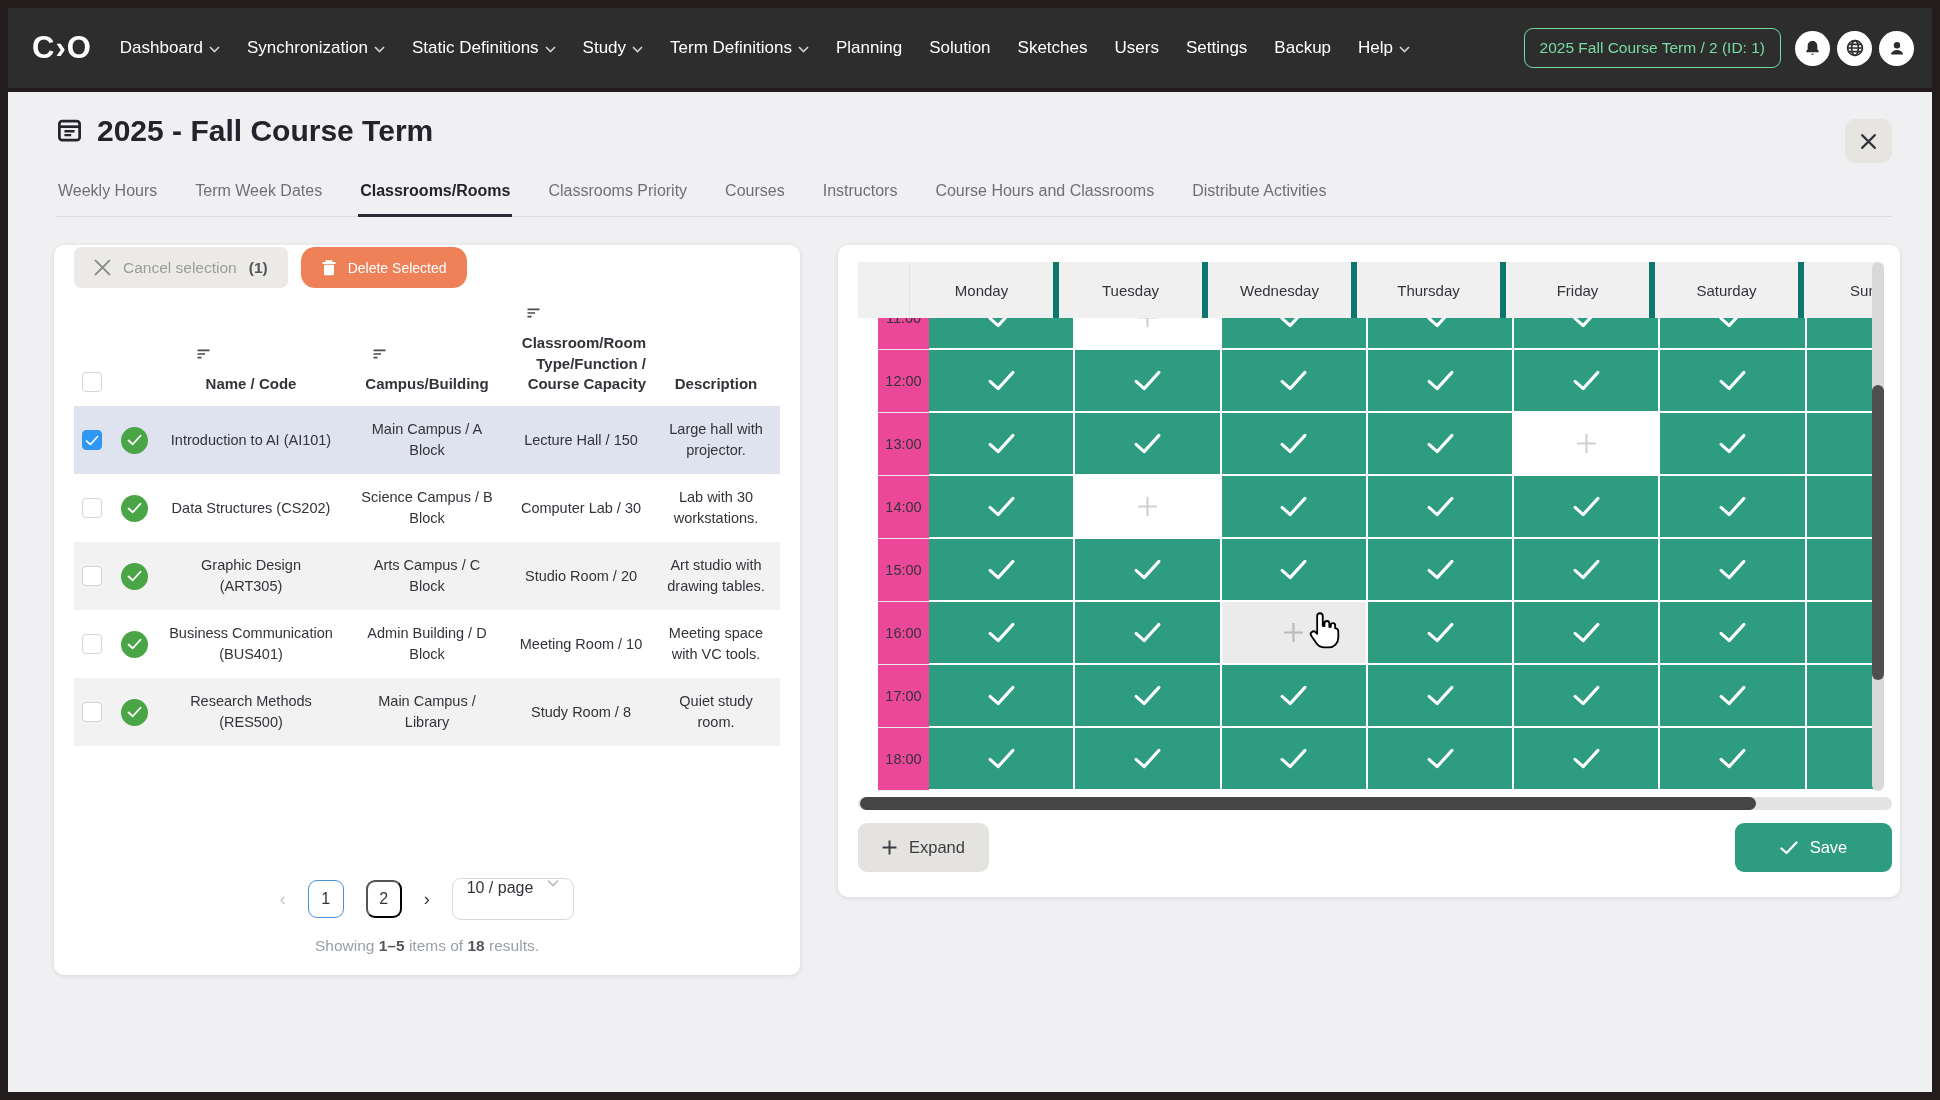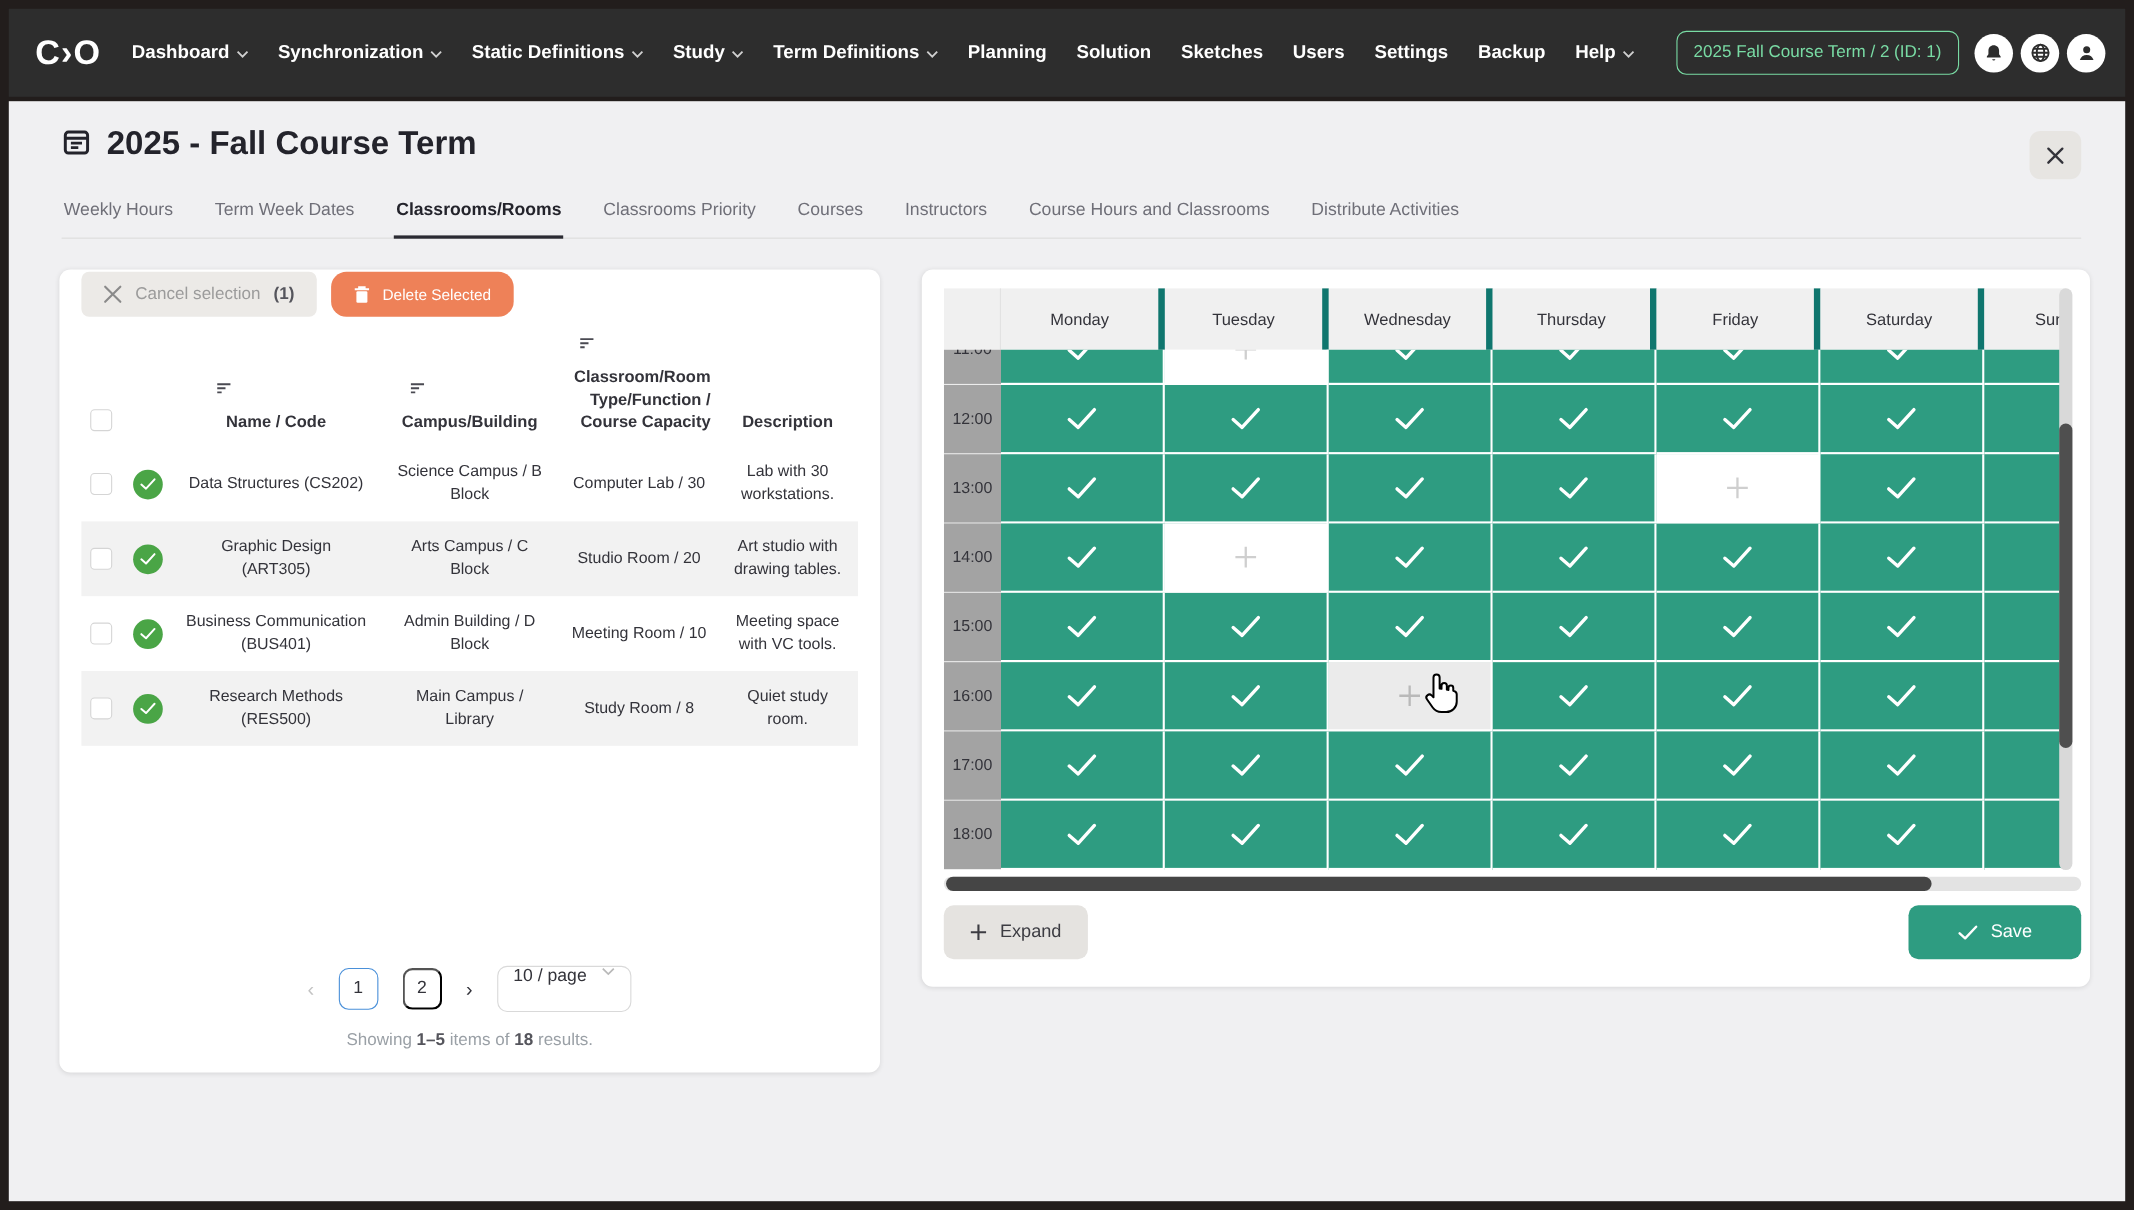--- a/index.html
+++ b/index.html
@@ -4,21 +4,21 @@
 <style>
   * { margin:0; padding:0; box-sizing:border-box; }
   html,body { width:1940px; height:1100px; font-family:"Liberation Sans", sans-serif; }
   body { background:#221d1c; position:relative; overflow:hidden; }
 
   
   .nav { position:absolute; left:8px; right:8px; top:8px; height:80px; background:#2d2d2d;
          display:flex; align-items:center; padding:0 18px 0 24px; }
   .logo { color:#fff; font-size:31px; font-weight:800; letter-spacing:1px; margin-right:28px; white-space:nowrap; }
   .nav-items { display:flex; align-items:center; gap:27px; }
-  .nav-item { color:#fff; font-size:17px; font-weight:700; display:flex; align-items:center; gap:6px;
+  .nav-item { color:#fff; font-size:17px; font-weight:400; display:flex; align-items:center; gap:6px;
               white-space:nowrap; cursor:pointer; }
   .nav-item svg { margin-top:3px; }
   .term-badge { margin-left:auto; border:1.5px solid #79dba4; color:#79dba4; border-radius:9px;
                 padding:10px 15px; font-size:15.5px; white-space:nowrap; }
   .nav-icons { display:flex; align-items:center; gap:7px; margin-left:14px; }
   .nav-circle { width:35px; height:35px; border-radius:50%; background:#fff; display:flex;
                 align-items:center; justify-content:center; }
 
   
   .page { position:absolute; left:8px; right:8px; top:92px; bottom:8px; background:#f0f0f2; }
@@ -80,22 +80,22 @@
   
   .grid-zone { position:relative; width:1022px; }
   .grid-clip { width:1020px; overflow:hidden; }
   .grid-header { display:flex; height:56px; width:1095px; }
   .gh-corner { width:52px; background:#f0f0f0; border-right:1px solid #e2e2e2; }
   .gh-day { width:149px; background:#f0f0f0; border-right:6px solid #0f766e; display:flex;
             align-items:center; justify-content:center; font-size:15px; color:#33333a; }
   .grid-viewport { height:473px; overflow:hidden; }
   .grid-body { margin-top:-31px; width:1095px; }
   .g-row { display:flex; height:63px; }
-  .g-time { width:52px; background:#a3a3a3; display:flex; align-items:center; justify-content:center;
-            font-size:14.5px; color:#33333a; border-bottom:1px solid #ececec; }
+  .g-time { width:52px; background:#ec4899; display:flex; align-items:center; justify-content:center;
+            font-size:14.5px; color:#33333a; border-bottom:1px solid #ececec;margin-left:20px; }
   .g-cell { width:149px; position:relative; display:flex; align-items:center; justify-content:center;
             border-right:2px solid #fff; border-bottom:2px solid #fff; cursor:pointer; }
   .g-cell.check { background:#2e9c81; }
   .g-cell.blank { background:#2e9c81; }
   .g-cell.plus  { background:#fff; }
   .g-cell.hover-plus { background:#ebebeb; }
 
   .vscroll { position:absolute; right:-4px; top:0; width:12px; height:529px; background:#d9d9d9; border-radius:6px; }
   .vthumb  { position:absolute; left:0; top:123px; width:12px; height:295px; background:#4f4f4f; border-radius:6px; cursor:grab; }
   .hscroll { margin-top:6px; width:1034px; height:13px; background:#e3e3e3; border-radius:7px; position:relative; }
@@ -262,20 +262,40 @@
           <span class="filter"><svg width="13" height="11" viewBox="0 0 13 11">
                 <path d="M.5 1.3h12M.5 5h7.5M.5 8.7h4" stroke="#4a4a52" stroke-width="1.7"></path>
               </svg></span>
           <span>Classroom/Room Type/Function / Course Capacity</span>
         </div>
         <div class="th">
             <span>Description</span>
           </div>
       </div>
       <div id="table-body">
+          <div class="trow selected">
+            <div class="cbwrap">
+              <div class="cb checked">
+                <svg width="14" height="11" viewBox="0 0 30 22">
+                  <path d="M3 12 L11.5 19.5 L27 2.5" stroke="#fff" stroke-width="3.4" fill="none" stroke-linecap="round" stroke-linejoin="round"></path>
+                </svg>
+              </div>
+            </div>
+            <div class="stwrap">
+              <div class="status-circle">
+                <svg width="15" height="12" viewBox="0 0 30 22">
+                  <path d="M3 12 L11.5 19.5 L27 2.5" stroke="#fff" stroke-width="3.6" fill="none" stroke-linecap="round" stroke-linejoin="round"></path>
+                </svg>
+              </div>
+            </div>
+            <div style="padding:0 10px;">Introduction to AI (AI101)</div>
+            <div style="padding:0 14px;">Main Campus / A Block</div>
+            <div style="padding:0 8px;">Lecture Hall / 150</div>
+            <div style="padding:0 10px;">Large hall with projector.</div>
+          </div>
           <div class="trow">
             <div class="cbwrap">
               <div class="cb "></div>
             </div>
             <div class="stwrap">
               <div class="status-circle">
                 <svg width="15" height="12" viewBox="0 0 30 22">
                   <path d="M3 12 L11.5 19.5 L27 2.5" stroke="#fff" stroke-width="3.6" fill="none" stroke-linecap="round" stroke-linejoin="round"></path>
                 </svg>
               </div>

